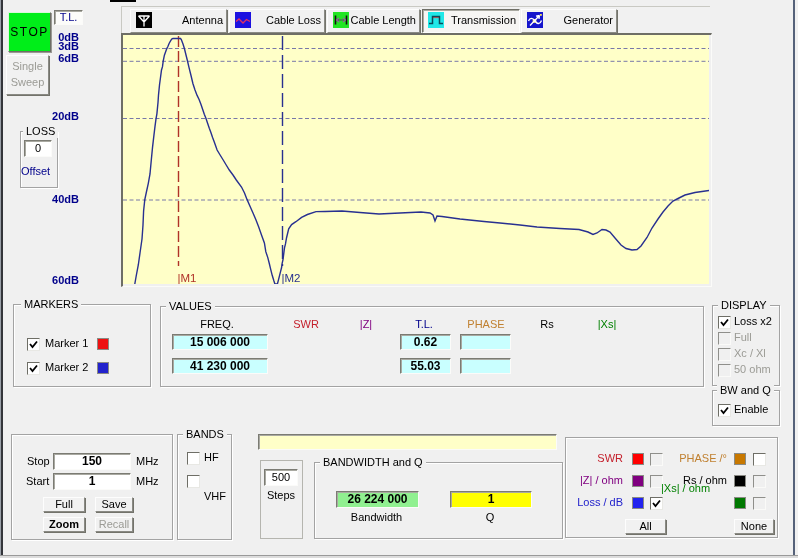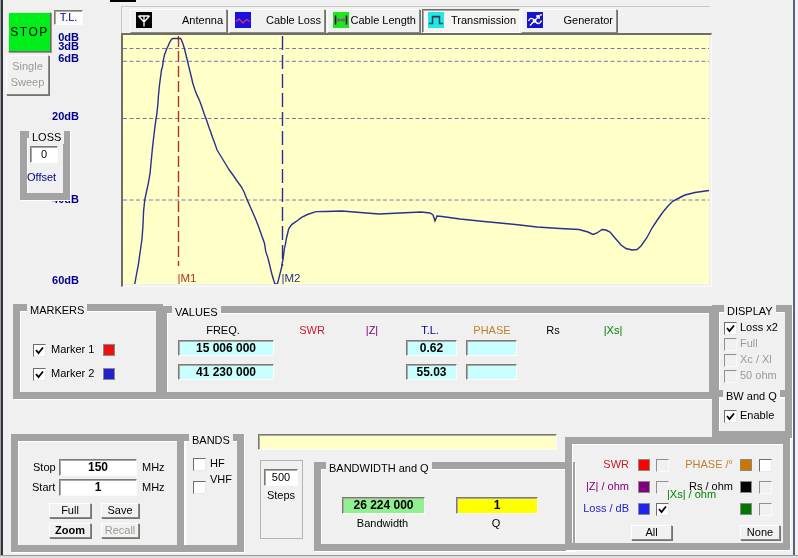--- a/index.html
+++ b/index.html
@@ -1,20 +1,20 @@
 <!DOCTYPE html>
 <html><head>
 <meta charset="utf-8">
 <style>
 html,body{margin:0;padding:0;}
 body{width:798px;height:558px;position:relative;overflow:hidden;
   font-family:"Liberation Sans",sans-serif;font-size:11px;color:#000;
   background:#F0F0F0;}
 .abs{position:absolute;}
-.gb{position:absolute;border:7px solid #a3a3a3;box-shadow:inset 1px 1px 0 #fff, 1px 1px 0 #fff;}
+.gb{position:absolute;border:1px solid #a3a3a3;box-shadow:inset 1px 1px 0 #fff, 1px 1px 0 #fff;}
 .gbl{position:absolute;top:-7px;background:#F0F0F0;padding:0 3px;white-space:nowrap;line-height:13px;}
 .sunk{border-style:solid;border-width:1px;border-color:#7B7B73 #FBFBF9 #FBFBF9 #7B7B73;box-shadow:inset 1px 1px 0 #A9A9A1;}
 .inp{position:absolute;background:#fff;text-align:center;}
 .cyan{position:absolute;background:#C9FFFF;text-align:center;font-weight:bold;font-size:12px;}
 .btn{position:absolute;background:#F1F1F1;border-style:solid;border-width:1px;border-color:#FDFDFD #8A8A84 #8A8A84 #FDFDFD;box-shadow:1px 1px 0 #73736B;text-align:center;}
 .cb{position:absolute;width:11px;height:11px;background:#fff;border-style:solid;border-width:1px;border-color:#6E6E66 #E8E8E4 #E8E8E4 #6E6E66;}
 .cbd{background:#F0F0F0;border-color:#8F8F8B #FAFAF8 #FAFAF8 #8F8F8B;}
 .sw{position:absolute;width:10px;height:10px;border:1px solid #8a8a84;}
 .lbl{position:absolute;line-height:13px;white-space:nowrap;}
 .navy{color:#00008B;}
@@ -194,21 +194,21 @@
   <div class="btn" style="left:83px;top:62px;width:36px;height:13px;line-height:13px;">Save</div>
   <div class="btn" style="left:31px;top:82px;width:40px;height:13px;line-height:13px;font-weight:bold;">Zoom</div>
   <div class="btn gray" style="left:83px;top:82px;width:36px;height:13px;line-height:13px;">Recall</div>
 </div>
 
 <div class="gb" style="left:177px;top:434px;width:53px;height:104px;">
   <span class="gbl" style="left:5px;">BANDS</span>
   <div class="cb" style="left:9px;top:17px;"></div>
   <div class="lbl" style="left:26px;top:16px;">HF</div>
   <div class="cb" style="left:9px;top:40px;"></div>
-  <div class="lbl" style="left:26px;top:32px;">VHF</div>
+  <div class="lbl" style="left:26px;top:55px;">VHF</div>
 </div>
 
 <div class="abs sunk" style="left:258px;top:434px;width:297px;height:14px;background:#FFFFC8;"></div>
 
 <div class="abs" style="left:260px;top:460px;width:41px;height:77px;border:1px solid #B5B5AF;">
   <div class="inp sunk" style="left:3px;top:8px;width:32px;height:15px;line-height:15px;">500</div>
   <div class="lbl" style="left:0px;top:28px;width:40px;text-align:center;">Steps</div>
 </div>
 
 <div class="gb" style="left:314px;top:462px;width:247px;height:75px;">

